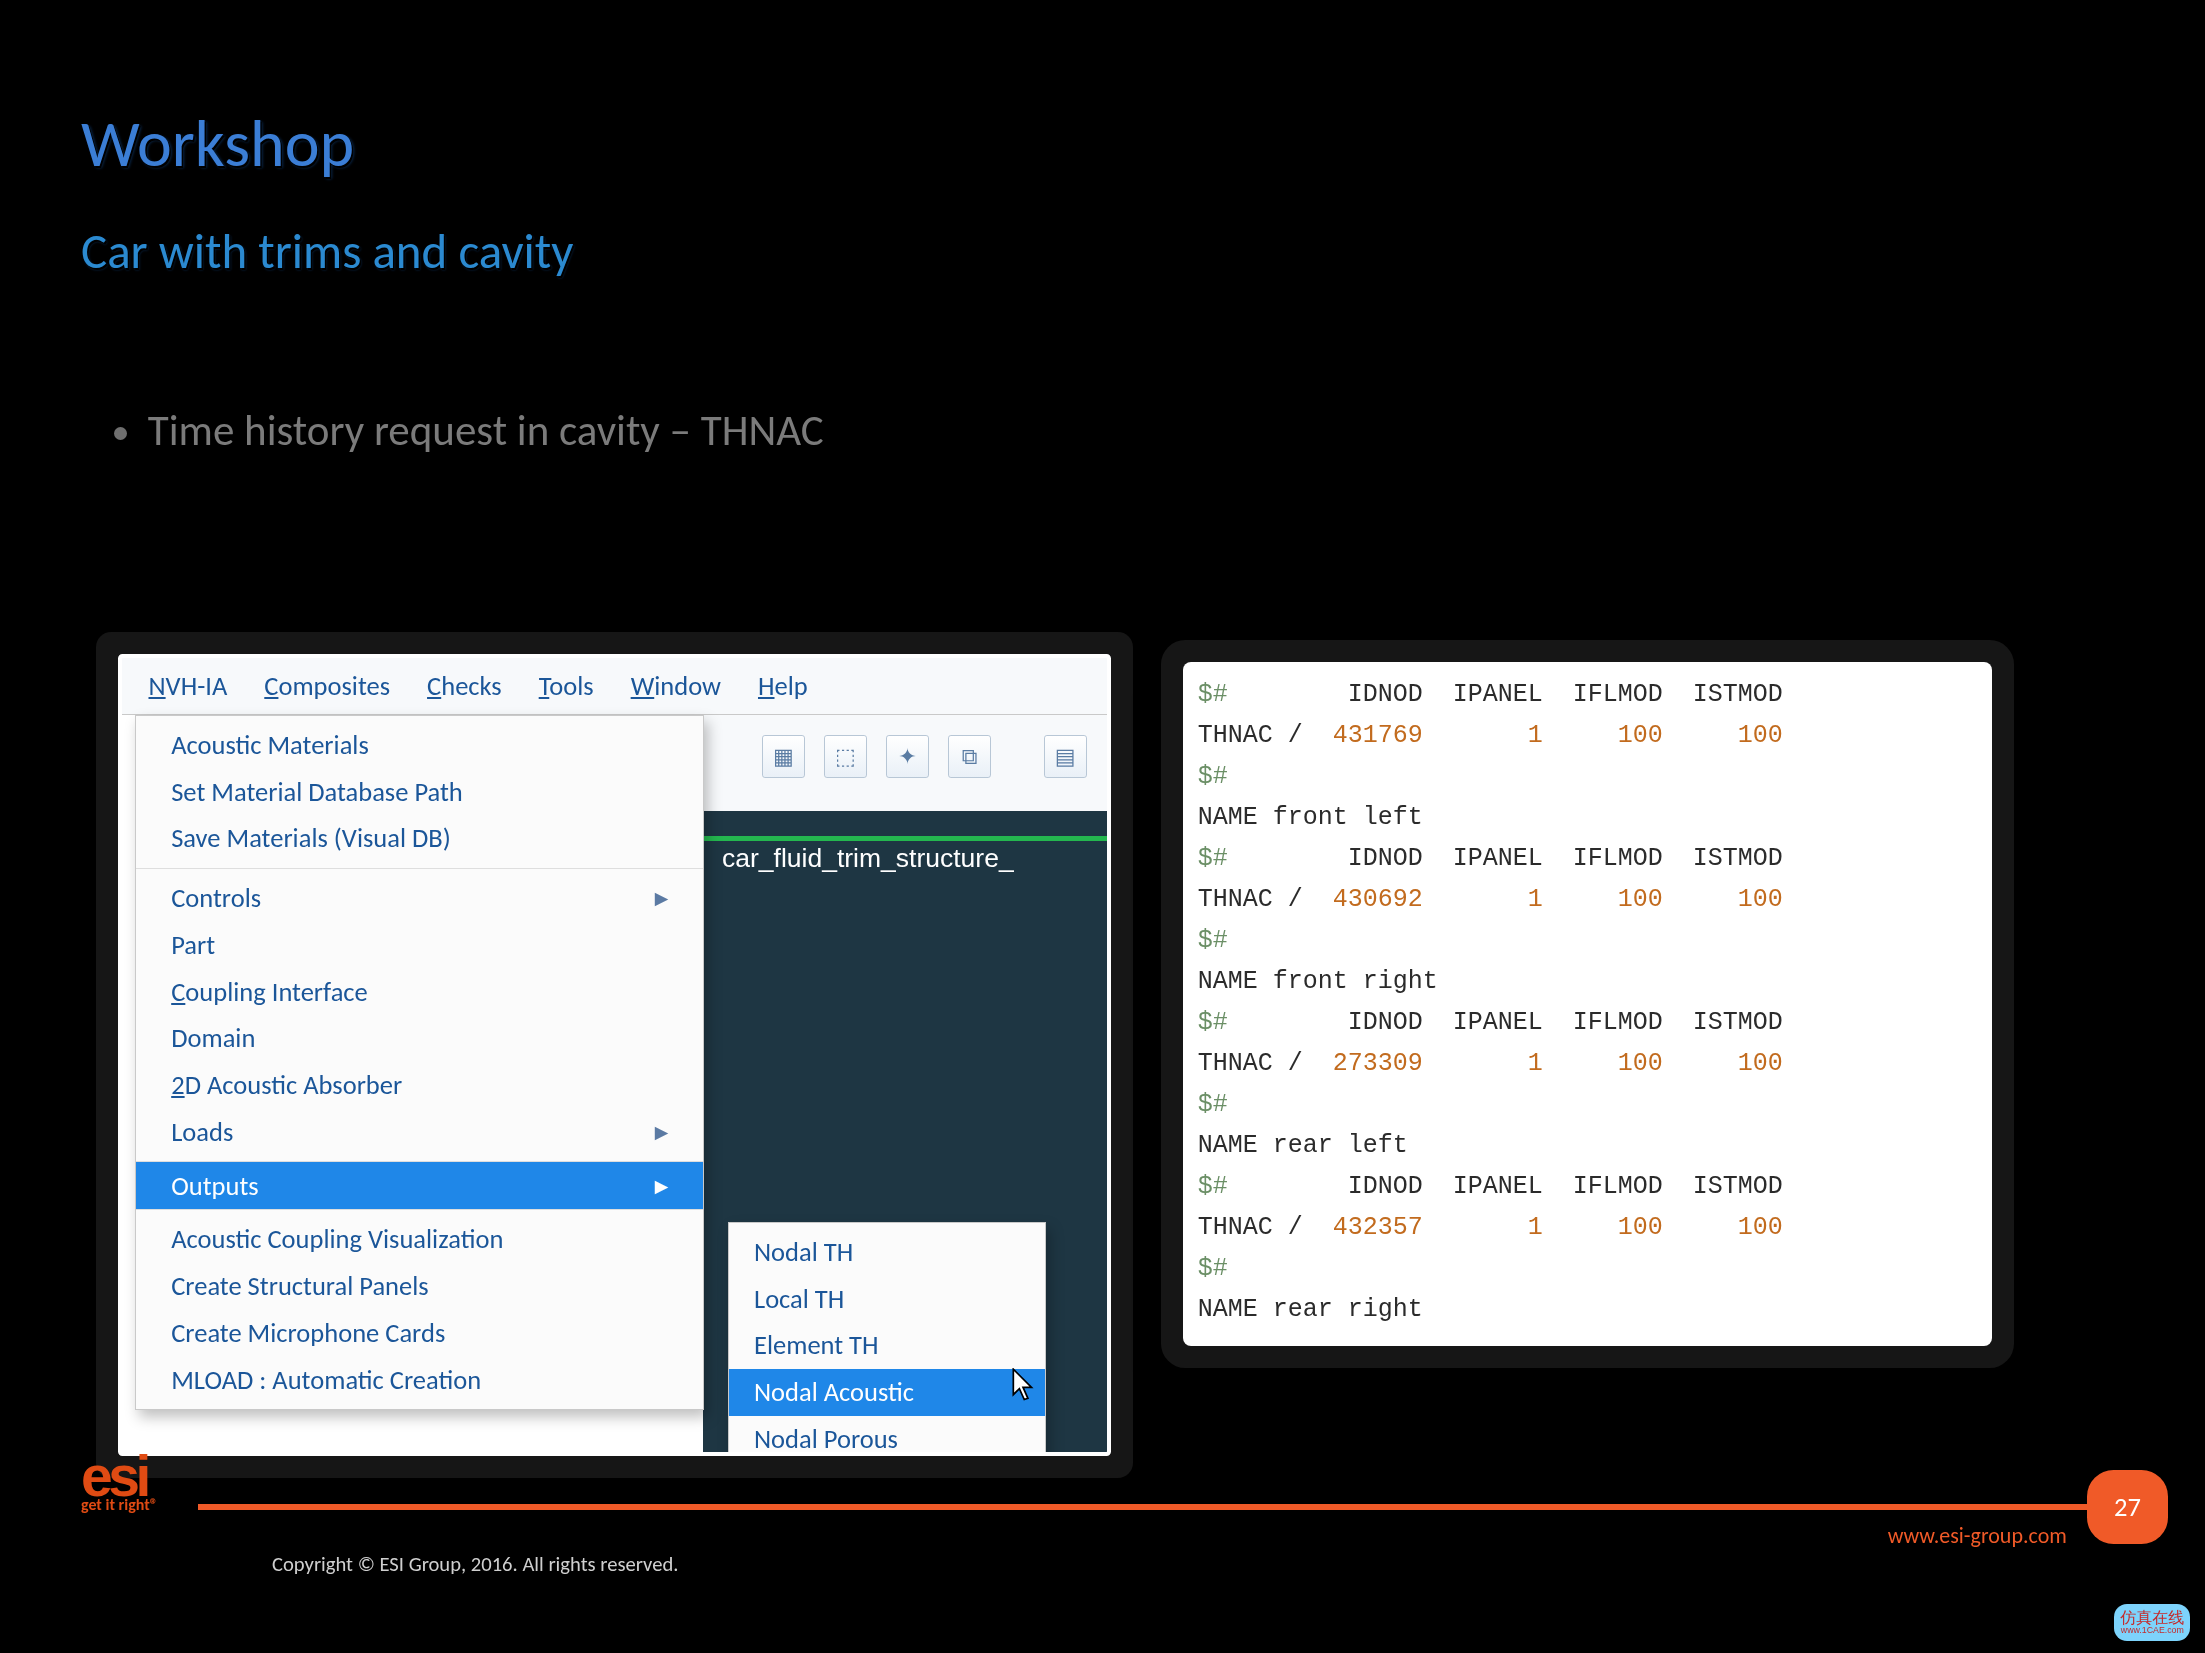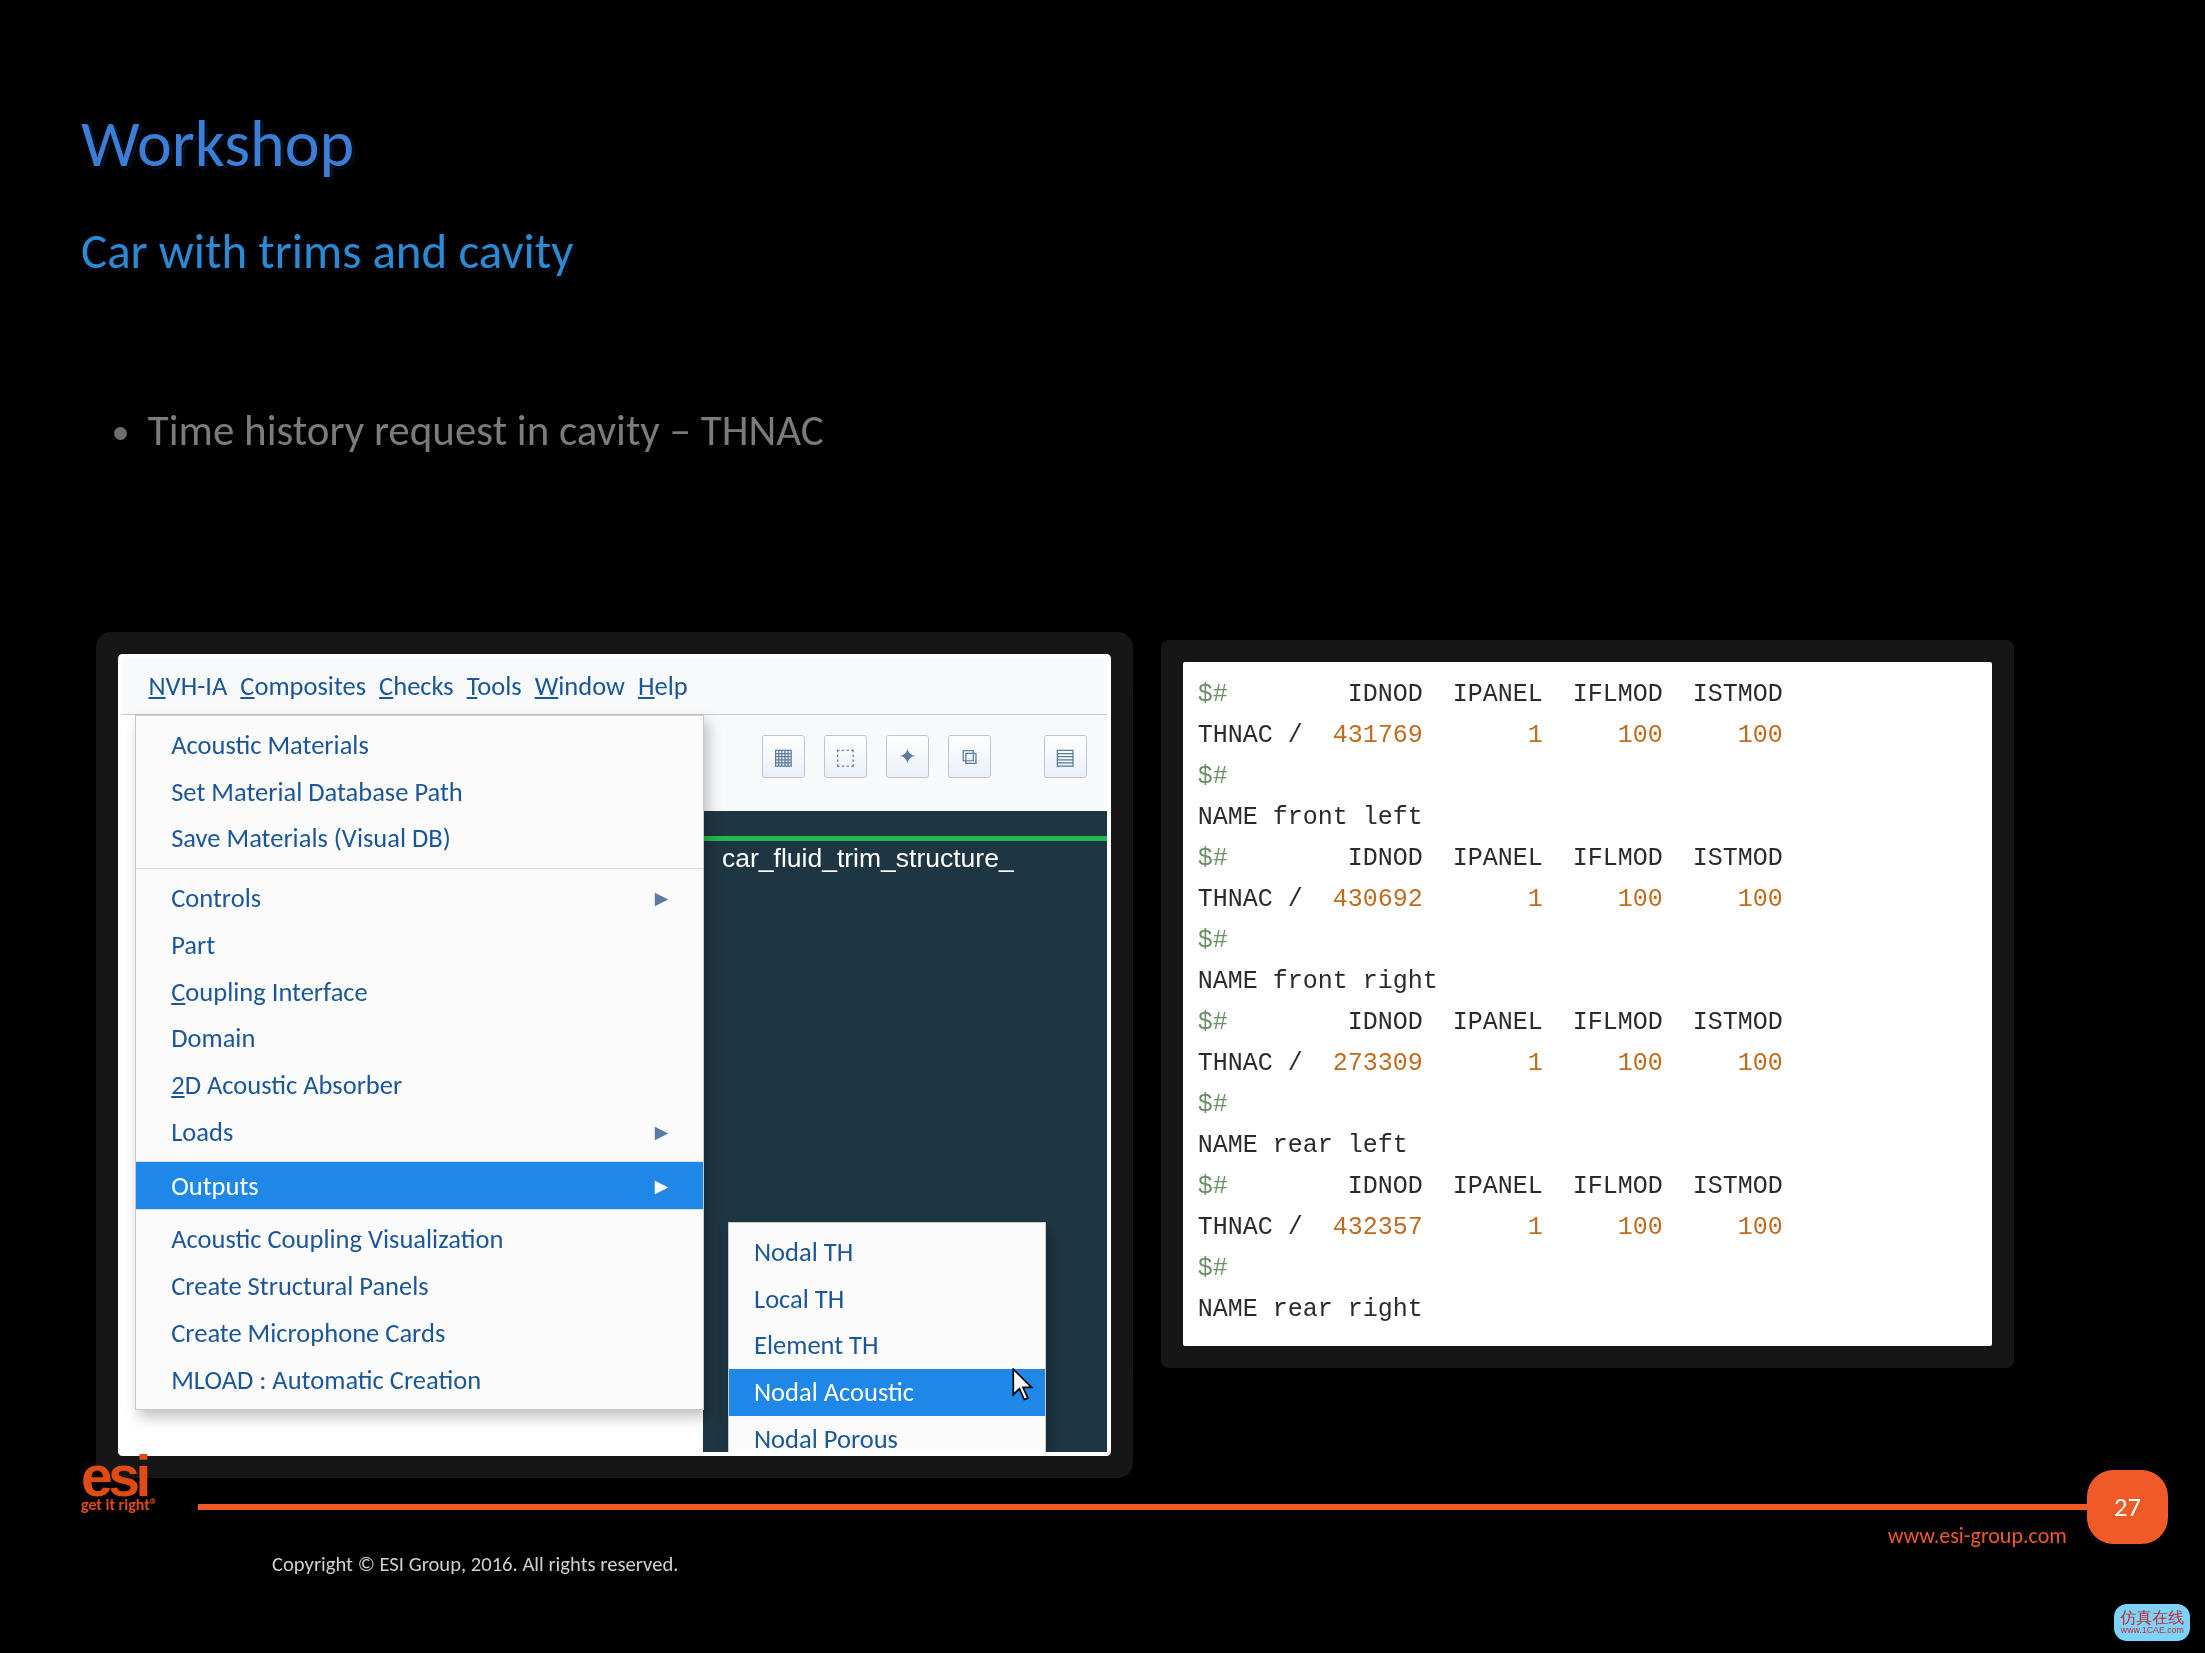--- a/index.html
+++ b/index.html
@@ -68,21 +68,21 @@
     left:118px; top:654px;
     width:985px; height:794px;
     background:#fff;
     border:4.4px solid #fff;
     box-shadow:0 0 0 22px rgba(180,180,180,0.12),0 29px 44px rgba(0,0,0,0.6);
     border-radius:4.4px;
     overflow:hidden;
   }
   .menubar{
     display:flex;
-    gap:13px;
+    gap:37px;
     padding:11.8px 26.5px;
     font-size:26.5px;
     color:var(--menu-blue);
     border-bottom:1.5px solid #c9c9c9;
     background:#f7f9fb;
   }
   .menubar span u{text-decoration:underline;}
   .menu-body{
     position:relative;
     height:calc(100% - 49px);
@@ -171,21 +171,21 @@
     width:26.5px;height:34px;
     pointer-events:none;
   }
   
   .code-shot{
     position:absolute;
     left:1183px; top:662px;
     width:809px; height:684px;
     background:#fff;
     box-shadow:0 0 0 22px rgba(180,180,180,0.12),0 29px 44px rgba(0,0,0,0.6);
-    border-radius:2px;
+    border-radius:8px;
     padding:11.8px 14.7px;
     box-sizing:border-box;
     overflow:hidden;
   }
   .code-shot pre{
     margin:0;
     font-family:Consolas,"Courier New",monospace;
     font-size:25px;
     line-height:41px;
     color:var(--code-dark);

